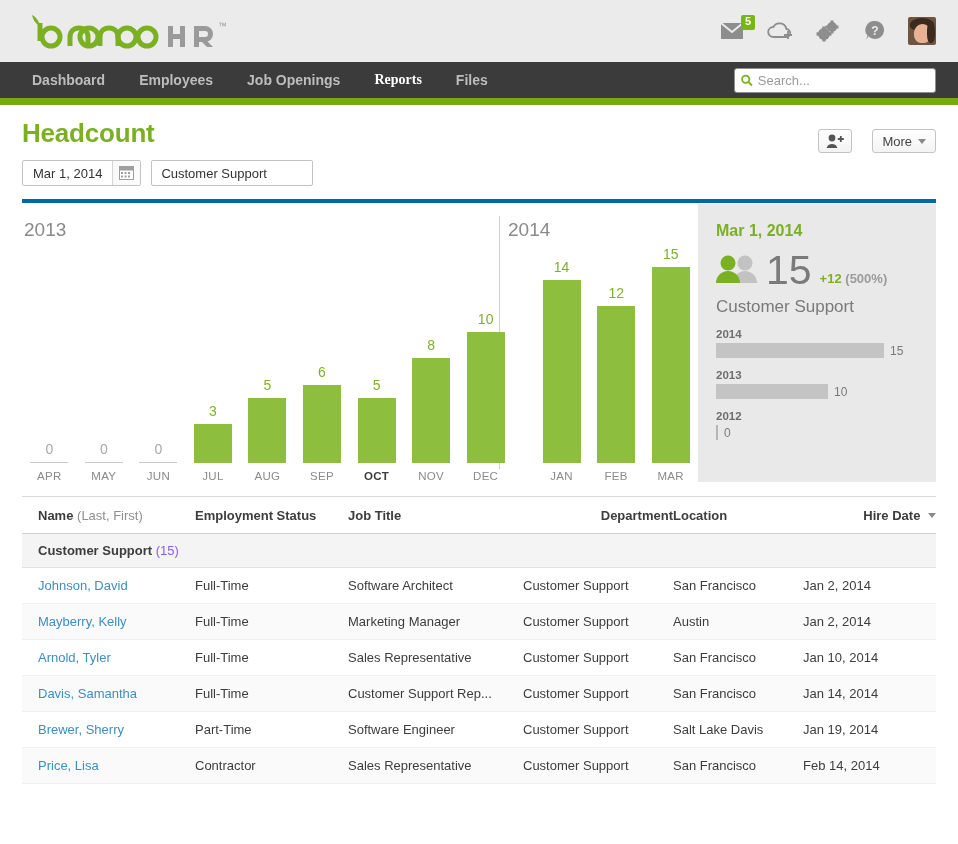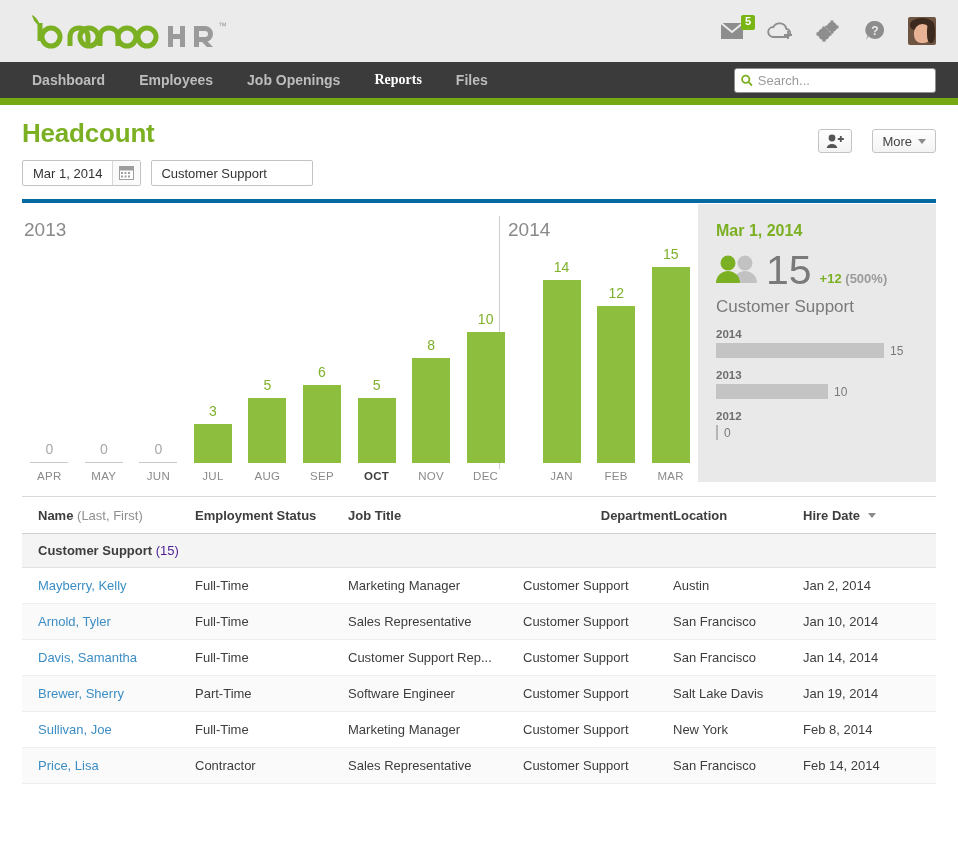--- a/index.html
+++ b/index.html
@@ -304,30 +304,30 @@
     border-bottom: 1px solid #cfcfcf;
     white-space: nowrap;
   }
   thead th .sub { color: #8f8f8f; font-weight: normal; }
   thead th .caret-d { margin-left: 4px; vertical-align: 2px; }
   th.c-name { width: 173px; padding-left: 16px; }
   th.c-status { width: 153px; }
   th.c-title { width: 175px; }
   th.c-dept { width: 150px; text-align: right; }
   th.c-loc { width: 130px; }
-  th.c-hire { width: auto; }
+  th.c-hire { width: auto; text-align: right; }
   .group-row td {
     font-size: 13px;
     color: #3d3d3d;
     font-weight: bold;
     background: #f4f4f4;
     padding: 9px 0 9px 16px;
     border-bottom: 1px solid #e2e2e2;
   }
-  .group-row .cnt { color: #4c1d95; font-weight: normal; }
+  .group-row .cnt { color: #8b5cf6; font-weight: normal; }
   tbody.rows td {
     font-size: 13px;
     color: #3d3d3d;
     padding: 10px 0 10px 0;
     border-bottom: 1px solid #eeeeee;
   }
   tbody.rows td.c-name { padding-left: 16px; }
   tbody.rows tr:nth-child(even) td { background: #fafafa; }
   .emp-link { color: #3c8ec4; cursor: pointer; }
 </style>
@@ -591,20 +591,28 @@
     <tbody>
       <tr class="group-row">
         <td colspan="6">
           <span>Customer Support</span>
           <span class="cnt">(15)</span>
         </td>
       </tr>
     </tbody>
     <tbody class="rows" id="emp-rows">
         <tr>
+          <td class="c-name"><span class="emp-link">Johnson, David</span></td>
+          <td class="c-status">Full-Time</td>
+          <td class="c-title">Software Architect</td>
+          <td class="c-dept">Customer Support</td>
+          <td class="c-loc">San Francisco</td>
+          <td class="c-hire">Jan 2, 2014</td>
+        </tr>
+        <tr>
           <td class="c-name"><span class="emp-link">Mayberry, Kelly</span></td>
           <td class="c-status">Full-Time</td>
           <td class="c-title">Marketing Manager</td>
           <td class="c-dept">Customer Support</td>
           <td class="c-loc">Austin</td>
           <td class="c-hire">Jan 2, 2014</td>
         </tr>
         <tr>
           <td class="c-name"><span class="emp-link">Arnold, Tyler</span></td>
           <td class="c-status">Full-Time</td>
@@ -623,28 +631,20 @@
         </tr>
         <tr>
           <td class="c-name"><span class="emp-link">Brewer, Sherry</span></td>
           <td class="c-status">Part-Time</td>
           <td class="c-title">Software Engineer</td>
           <td class="c-dept">Customer Support</td>
           <td class="c-loc">Salt Lake Davis</td>
           <td class="c-hire">Jan 19, 2014</td>
         </tr>
         <tr>
-          <td class="c-name"><span class="emp-link">Sullivan, Joe</span></td>
-          <td class="c-status">Full-Time</td>
-          <td class="c-title">Marketing Manager</td>
-          <td class="c-dept">Customer Support</td>
-          <td class="c-loc">New York</td>
-          <td class="c-hire">Feb 8, 2014</td>
-        </tr>
-        <tr>
           <td class="c-name"><span class="emp-link">Price, Lisa</span></td>
           <td class="c-status">Contractor</td>
           <td class="c-title">Sales Representative</td>
           <td class="c-dept">Customer Support</td>
           <td class="c-loc">San Francisco</td>
           <td class="c-hire">Feb 14, 2014</td>
         </tr>
       </tbody>
   </table>
 </div>

